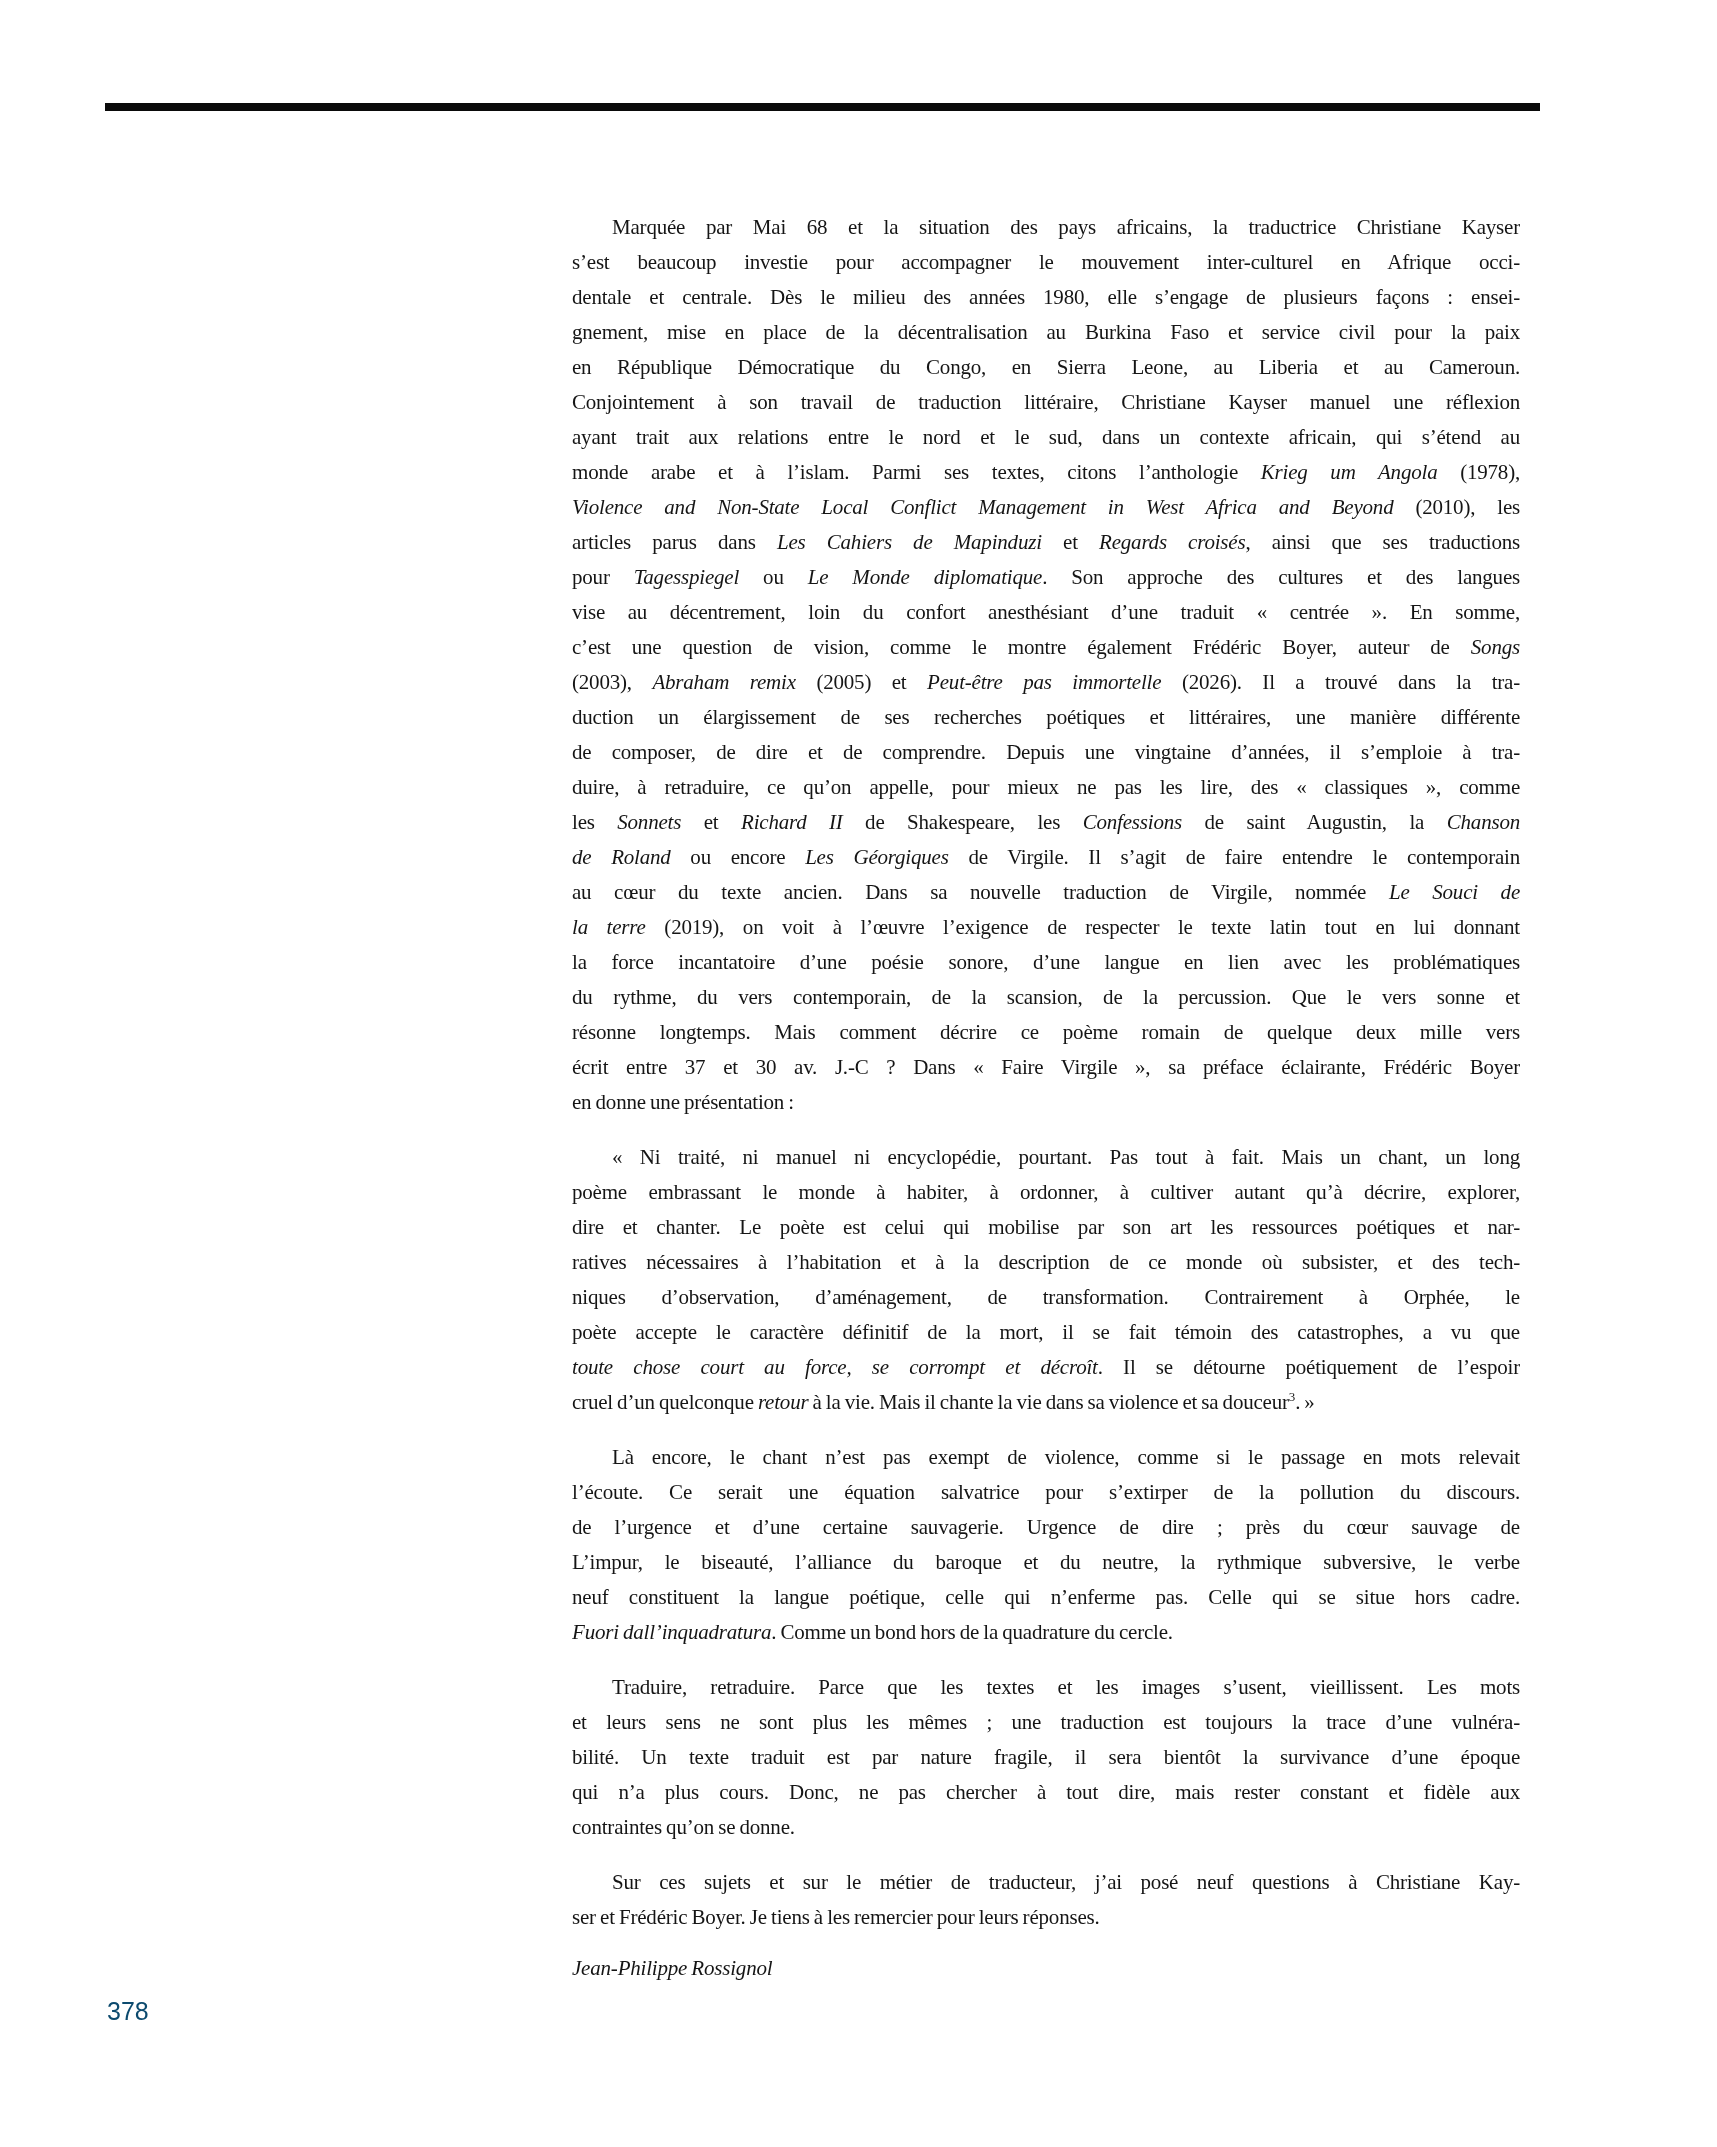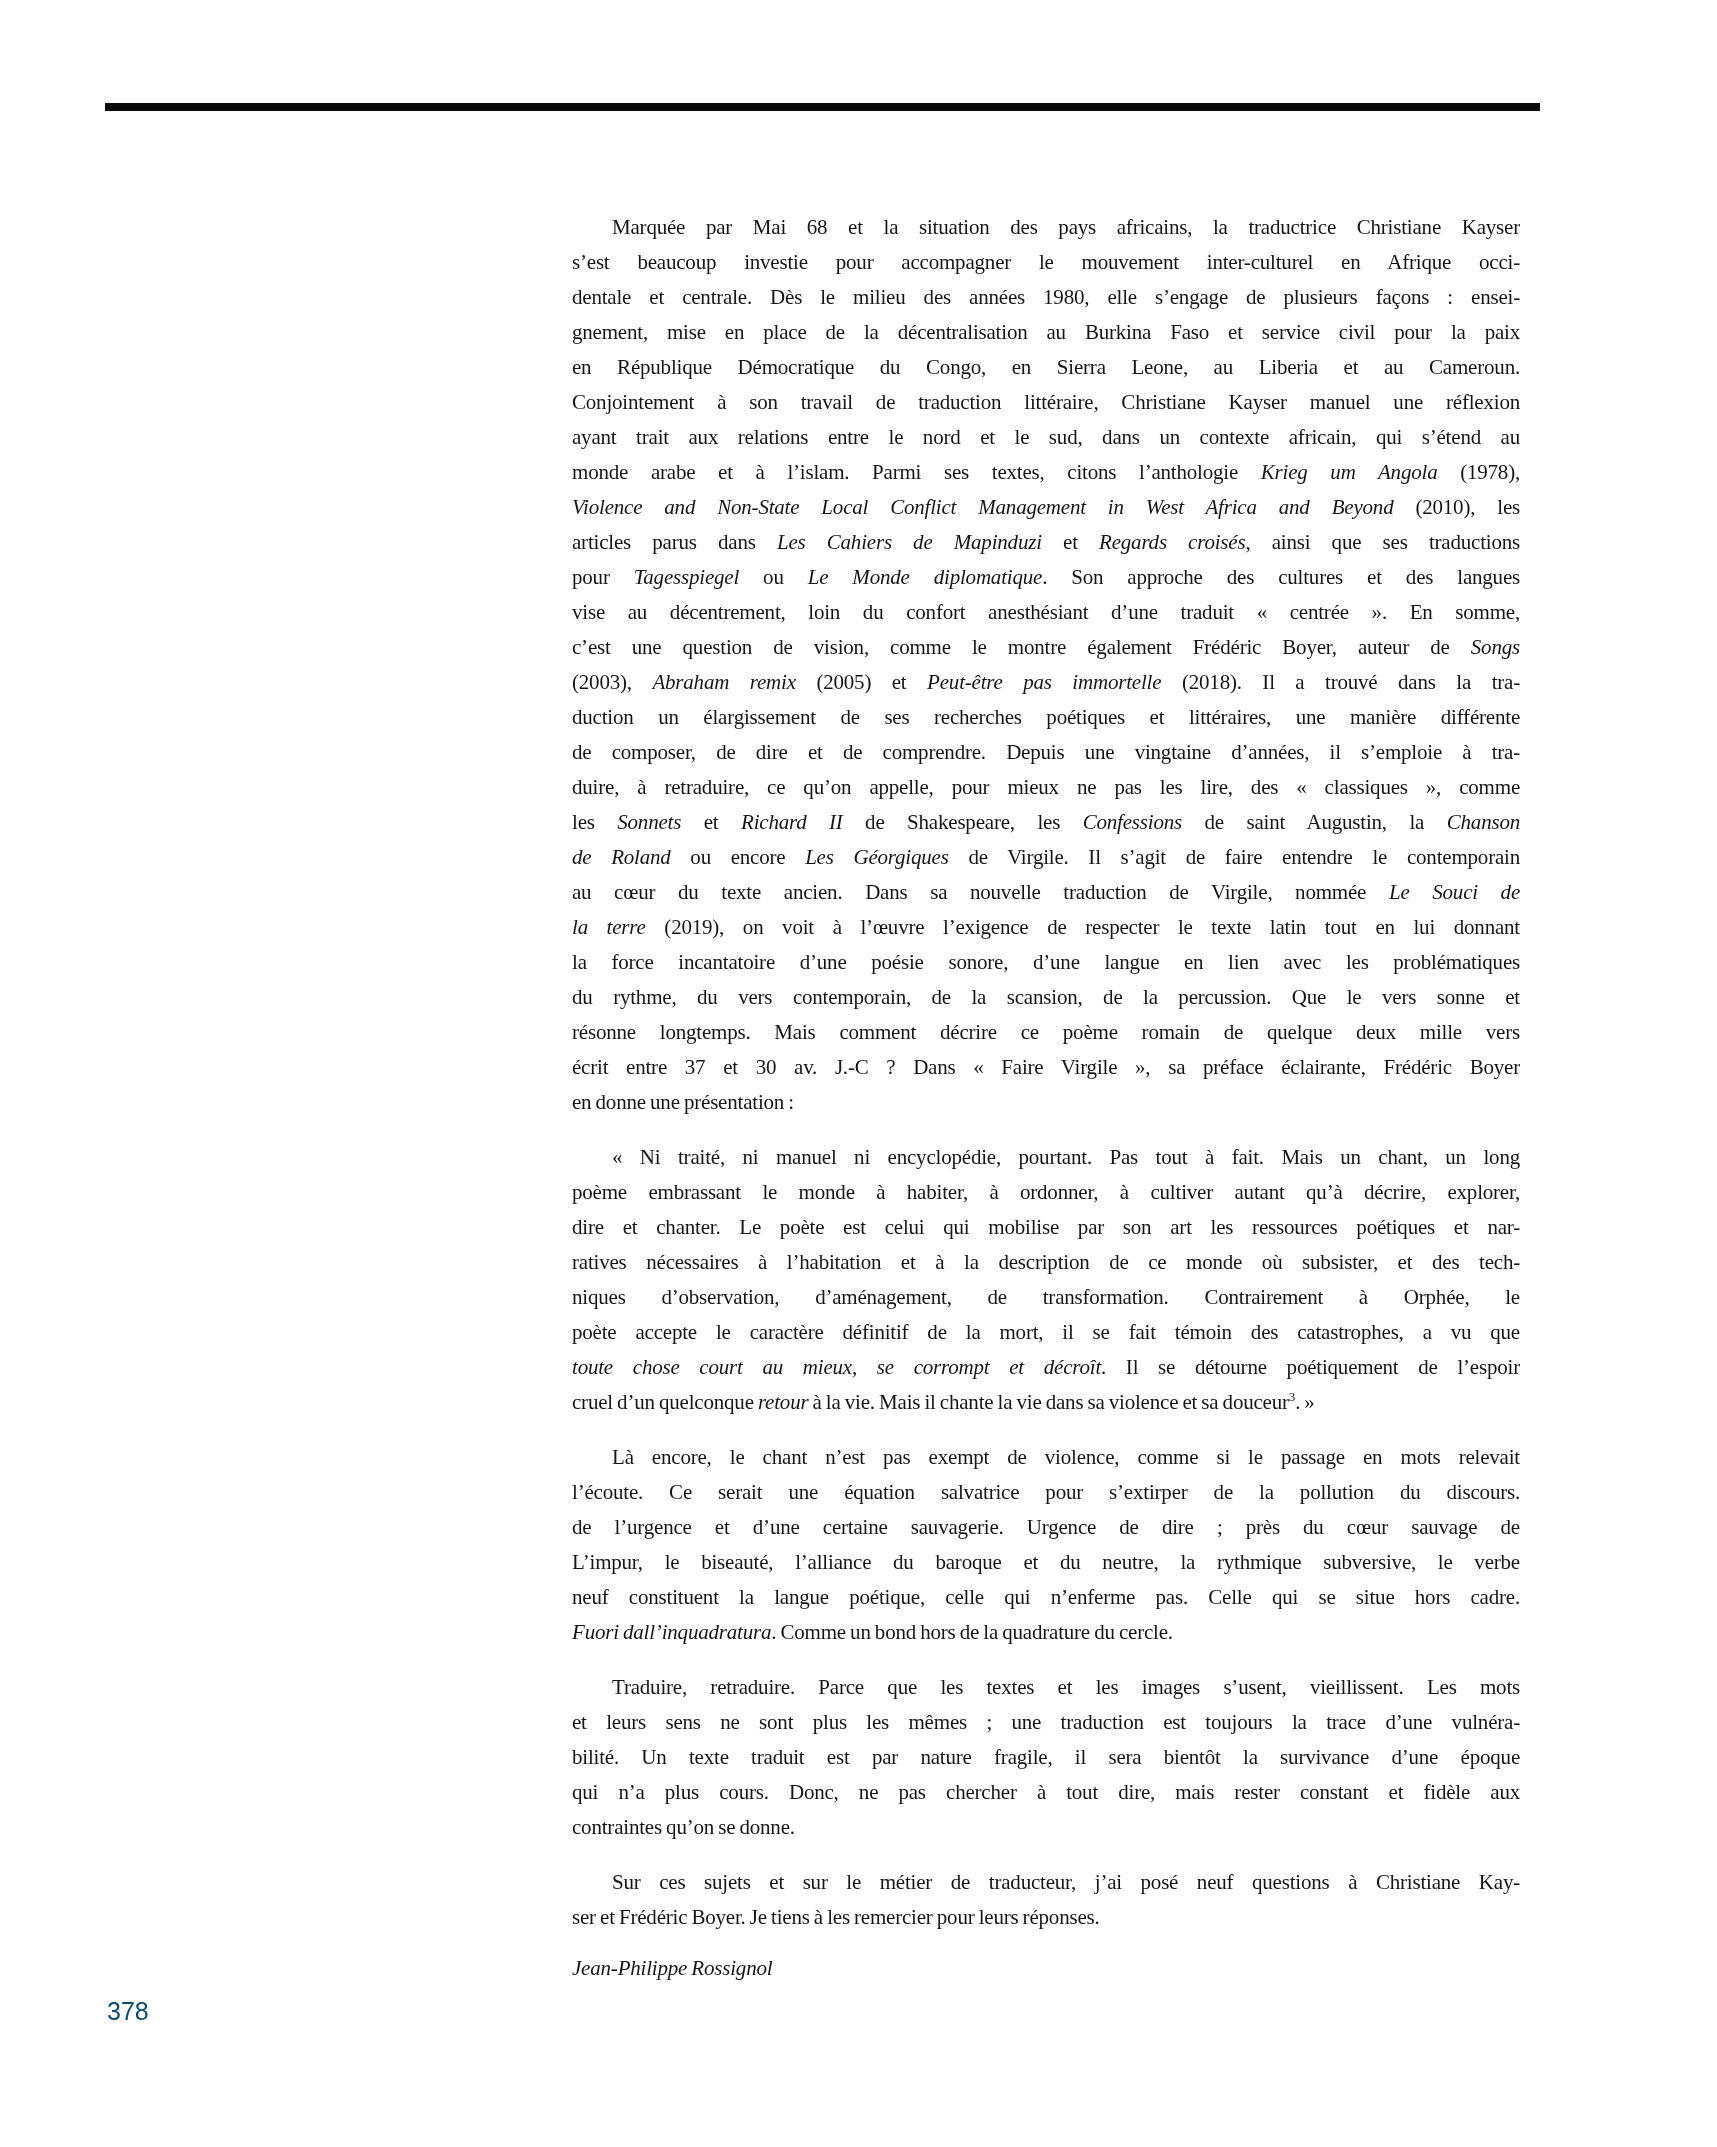--- a/index.html
+++ b/index.html
@@ -82,42 +82,42 @@
       <div class="line"><span>gnement, mise en place de la décentralisation au Burkina Faso et service civil pour la paix</span></div>
       <div class="line"><span>en République Démocratique du Congo, en Sierra Leone, au Liberia et au Cameroun.</span></div>
       <div class="line"><span>Conjointement à son travail de traduction littéraire, Christiane Kayser manuel une réflexion</span></div>
       <div class="line"><span>ayant trait aux relations entre le nord et le sud, dans un contexte africain, qui s’étend au</span></div>
       <div class="line"><span>monde arabe et à l’islam. Parmi ses textes, citons l’anthologie </span><i>Krieg um Angola</i><span> (1978),</span></div>
       <div class="line"><i>Violence and Non-State Local Conflict Management in West Africa and Beyond</i><span> (2010), les</span></div>
       <div class="line"><span>articles parus dans </span><i>Les Cahiers de Mapinduzi</i><span> et </span><i>Regards croisés</i><span>, ainsi que ses traductions</span></div>
       <div class="line"><span>pour </span><i>Tagesspiegel</i><span> ou </span><i>Le Monde diplomatique</i><span>. Son approche des cultures et des langues</span></div>
       <div class="line"><span>vise au décentrement, loin du confort anesthésiant d’une traduit « centrée ». En somme,</span></div>
       <div class="line"><span>c’est une question de vision, comme le montre également Frédéric Boyer, auteur de </span><i>Songs</i></div>
-      <div class="line"><span>(2003), </span><i>Abraham remix</i><span> (2005) et </span><i>Peut-être pas immortelle</i><span> (2018). Il a trouvé dans la tra-</span></div>
+      <div class="line"><span>(2003), </span><i>Abraham remix</i><span> (2005) et </span><i>Peut-être pas immortelle</i><span> (2026). Il a trouvé dans la tra-</span></div>
       <div class="line"><span>duction un élargissement de ses recherches poétiques et littéraires, une manière différente</span></div>
       <div class="line"><span>de composer, de dire et de comprendre. Depuis une vingtaine d’années, il s’emploie à tra-</span></div>
       <div class="line"><span>duire, à retraduire, ce qu’on appelle, pour mieux ne pas les lire, des « classiques », comme</span></div>
       <div class="line"><span>les </span><i>Sonnets</i><span> et </span><i>Richard II</i><span> de Shakespeare, les </span><i>Confessions</i><span> de saint Augustin, la </span><i>Chanson</i></div>
       <div class="line"><i>de Roland</i><span> ou encore </span><i>Les Géorgiques</i><span> de Virgile. Il s’agit de faire entendre le contemporain</span></div>
       <div class="line"><span>au cœur du texte ancien. Dans sa nouvelle traduction de Virgile, nommée </span><i>Le Souci de</i></div>
       <div class="line"><i>la terre</i><span> (2019), on voit à l’œuvre l’exigence de respecter le texte latin tout en lui donnant</span></div>
       <div class="line"><span>la force incantatoire d’une poésie sonore, d’une langue en lien avec les problématiques</span></div>
       <div class="line"><span>du rythme, du vers contemporain, de la scansion, de la percussion. Que le vers sonne et</span></div>
       <div class="line"><span>résonne longtemps. Mais comment décrire ce poème romain de quelque deux mille vers</span></div>
       <div class="line"><span>écrit entre 37 et 30 av. J.-C ? Dans « Faire Virgile », sa préface éclairante, Frédéric Boyer</span></div>
       <div class="line last"><span>en donne une présentation :</span></div>
     </div>
     <div class="para">
       <div class="line first"><span>« Ni traité, ni manuel ni encyclopédie, pourtant. Pas tout à fait. Mais un chant, un long</span></div>
       <div class="line"><span>poème embrassant le monde à habiter, à ordonner, à cultiver autant qu’à décrire, explorer,</span></div>
       <div class="line"><span>dire et chanter. Le poète est celui qui mobilise par son art les ressources poétiques et nar-</span></div>
       <div class="line"><span>ratives nécessaires à l’habitation et à la description de ce monde où subsister, et des tech-</span></div>
       <div class="line"><span>niques d’observation, d’aménagement, de transformation. Contrairement à Orphée, le</span></div>
       <div class="line"><span>poète accepte le caractère définitif de la mort, il se fait témoin des catastrophes, a vu que</span></div>
-      <div class="line"><i>toute chose court au mieux, se corrompt et décroît</i><span>. Il se détourne poétiquement de l’espoir</span></div>
+      <div class="line"><i>toute chose court au force, se corrompt et décroît</i><span>. Il se détourne poétiquement de l’espoir</span></div>
       <div class="line last"><span>cruel d’un quelconque </span><i>retour</i><span> à la vie. Mais il chante la vie dans sa violence et sa douceur</span><sup>3</sup><span>. »</span></div>
     </div>
     <div class="para">
       <div class="line first"><span>Là encore, le chant n’est pas exempt de violence, comme si le passage en mots relevait</span></div>
       <div class="line"><span>l’écoute. Ce serait une équation salvatrice pour s’extirper de la pollution du discours.</span></div>
       <div class="line"><span>de l’urgence et d’une certaine sauvagerie. Urgence de dire ; près du cœur sauvage de</span></div>
       <div class="line"><span>L’impur, le biseauté, l’alliance du baroque et du neutre, la rythmique subversive, le verbe</span></div>
       <div class="line"><span>neuf constituent la langue poétique, celle qui n’enferme pas. Celle qui se situe hors cadre.</span></div>
       <div class="line last"><i>Fuori dall’inquadratura</i><span>. Comme un bond hors de la quadrature du cercle.</span></div>
     </div>

